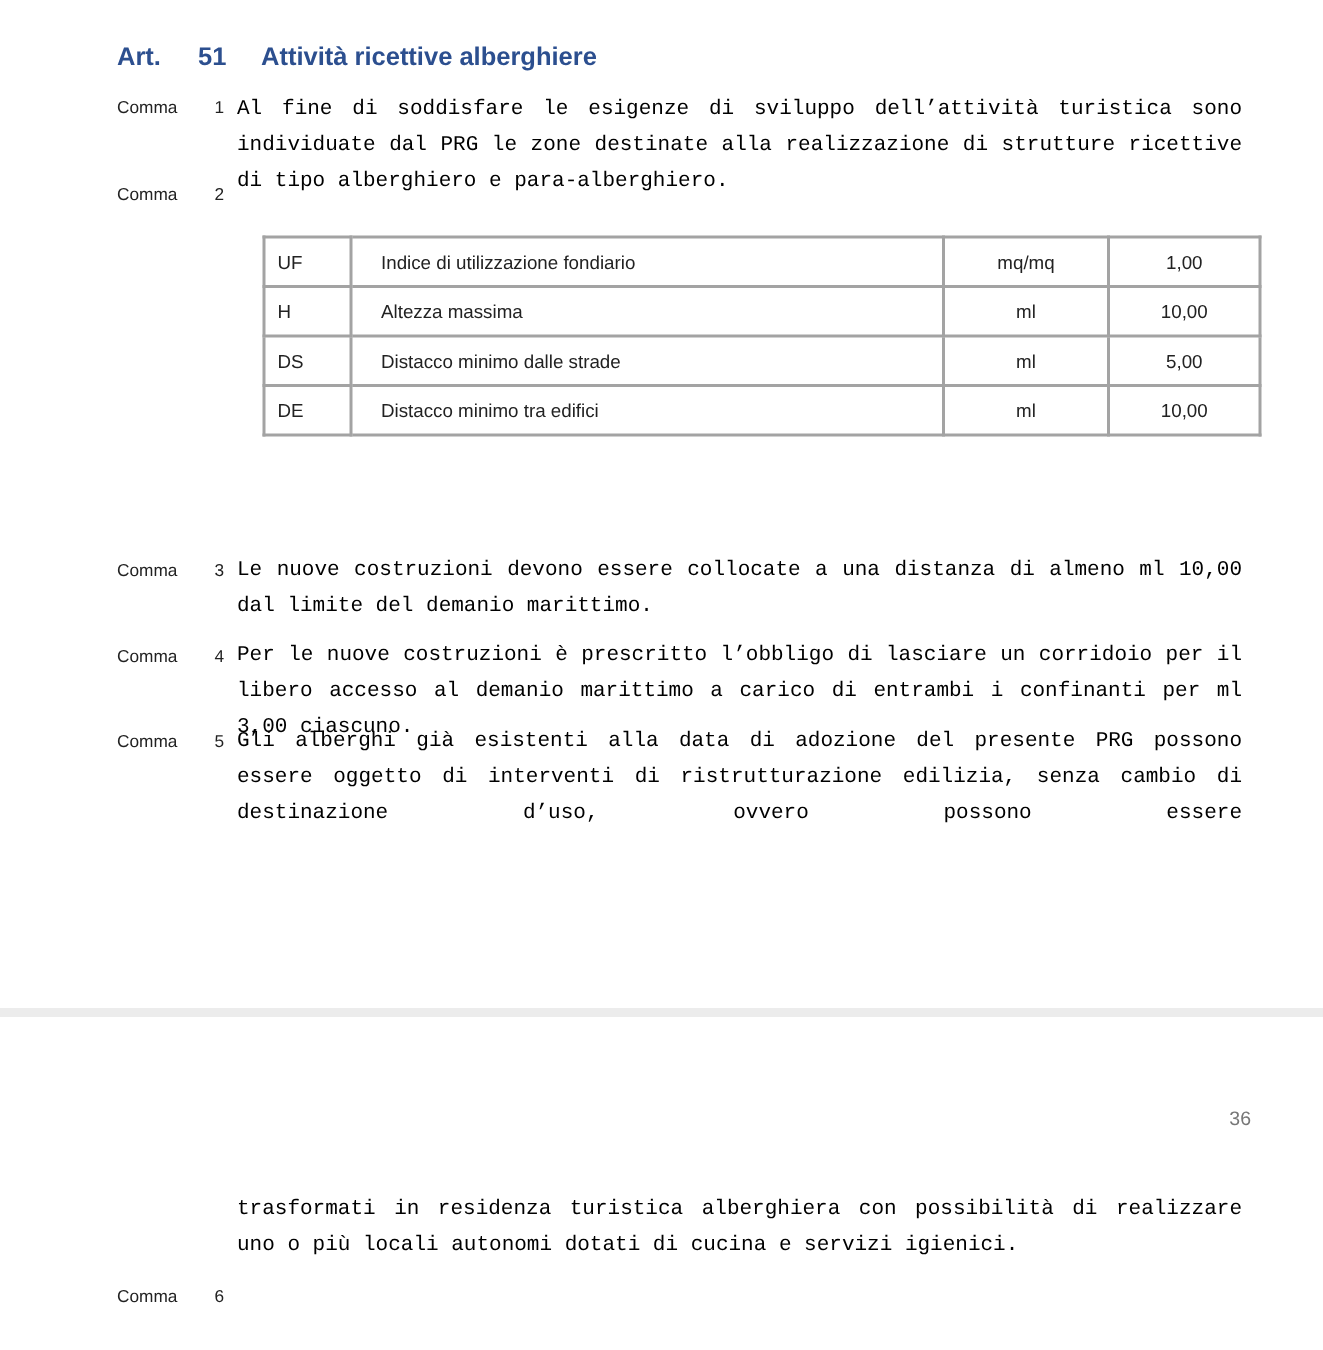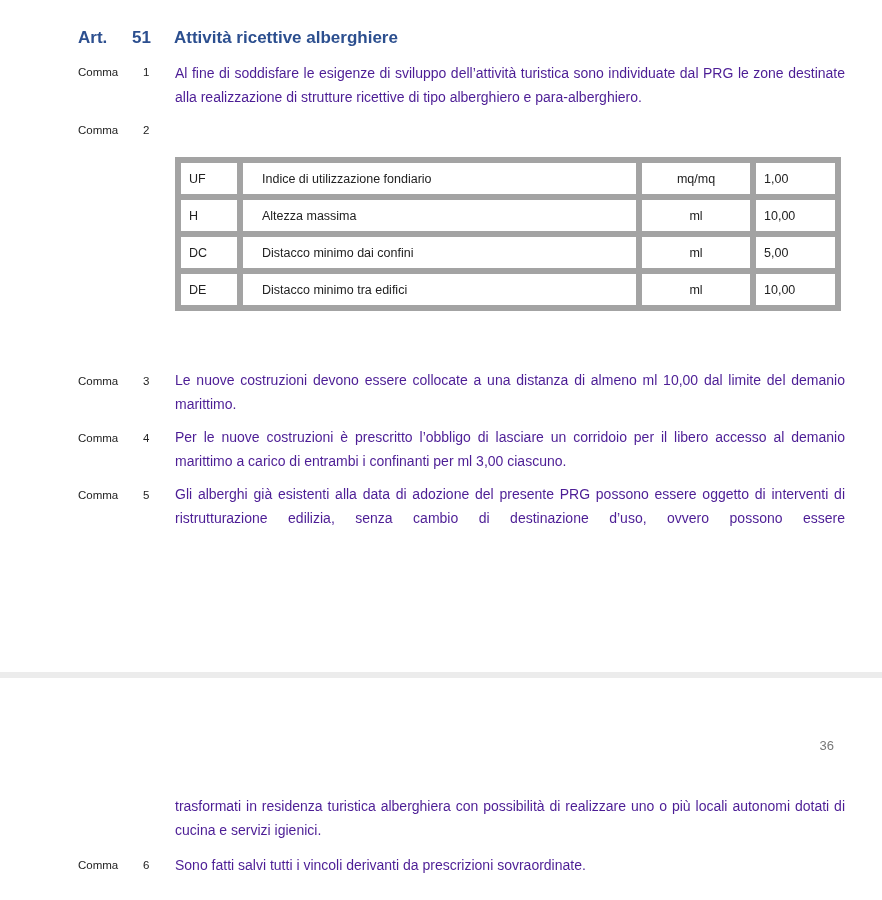--- a/index.html
+++ b/index.html
@@ -6,24 +6,24 @@
   body { width:882px; height:900px; position:relative; overflow:hidden;
          font-family:"Liberation Sans", sans-serif; color:#1a1a2e; }
   .page { position:absolute; left:0; width:870px; background:#fff;margin-left:40px; }
   #page1 { top:0; height:672px; }
   .gap { position:absolute; left:0; top:672px; width:882px; height:6px; background:#ececec; }
   #page2 { top:678px; height:222px;border-radius:22px; }
   .title { position:absolute; top:28px; left:38px; font-size:17px; font-weight:bold; color:#2c4f8f; }
   .title span { position:absolute; white-space:nowrap; }
   .lbl { position:absolute; font-size:11.5px; color:#222; white-space:nowrap; }
   .num { position:absolute; font-size:11.5px; color:#222; }
-  .para { position:absolute; left:135px; width:670px; font-size:14px; line-height:24px; color:#4c1d95; text-align:justify; }
+  .para { position:absolute; left:118px; width:670px; font-size:14px; line-height:24px; color:#000000; text-align:justify;font-family:Liberation Mono, monospace; }
   table { position:absolute; left:135px; top:157px; width:666px; border-collapse:collapse; font-size:12.5px; color:#222; }
-  td { border:6px solid #a3a3a3; height:31px; padding:0 8px; }
-  td.c0 { width:40px; } td.c1 { width:366px; padding-left:19px; } td.c2 { width:92px;text-align:center; } td.c3 { text-align:left; }
+  td { border:2px solid #a3a3a3; height:31px; padding:0 8px; }
+  td.c0 { width:40px; } td.c1 { width:366px; padding-left:19px; } td.c2 { width:92px;text-align:center; } td.c3 { text-align:center; }
   .pnum { position:absolute; right:76px; top:60px; font-size:13px; color:#777; }
 </style>
 </head>
 <body>
 
 <div class="page" id="page1">
   <div class="title">
     <span style="left:0">Art.</span>
     <span style="left:54px">51</span>
     <span style="left:96px">Attività ricettive alberghiere</span>
@@ -44,22 +44,22 @@
           <td class="c2">mq/mq</td>
           <td class="c3">1,00</td>
         </tr>
       <tr>
           <td class="c0">H</td>
           <td class="c1">Altezza massima</td>
           <td class="c2">ml</td>
           <td class="c3">10,00</td>
         </tr>
       <tr>
-          <td class="c0">DC</td>
-          <td class="c1">Distacco minimo dai confini</td>
+          <td class="c0">DS</td>
+          <td class="c1">Distacco minimo dalle strade</td>
           <td class="c2">ml</td>
           <td class="c3">5,00</td>
         </tr>
       <tr>
           <td class="c0">DE</td>
           <td class="c1">Distacco minimo tra edifici</td>
           <td class="c2">ml</td>
           <td class="c3">10,00</td>
         </tr>
     </tbody>
@@ -78,14 +78,13 @@
   <div class="para" style="top:482px;text-align-last:justify">Gli alberghi già esistenti alla data di adozione del presente PRG possono essere oggetto di interventi di ristrutturazione edilizia, senza cambio di destinazione d’uso, ovvero possono essere</div>
 </div>
 
 <div class="gap"></div>
 
 <div class="page" id="page2">
   <span class="pnum">36</span>
   <div class="para" style="top:116px">trasformati in residenza turistica alberghiera con possibilità di realizzare uno o più locali autonomi dotati di cucina e servizi igienici.</div>
   <span class="lbl" style="left:38px;top:181px">Comma</span>
   <span class="num" style="left:103px;top:181px">6</span>
-  <div class="para" style="top:175px">Sono fatti salvi tutti i vincoli derivanti da prescrizioni sovraordinate.</div>
 </div>
 
 </body></html>

